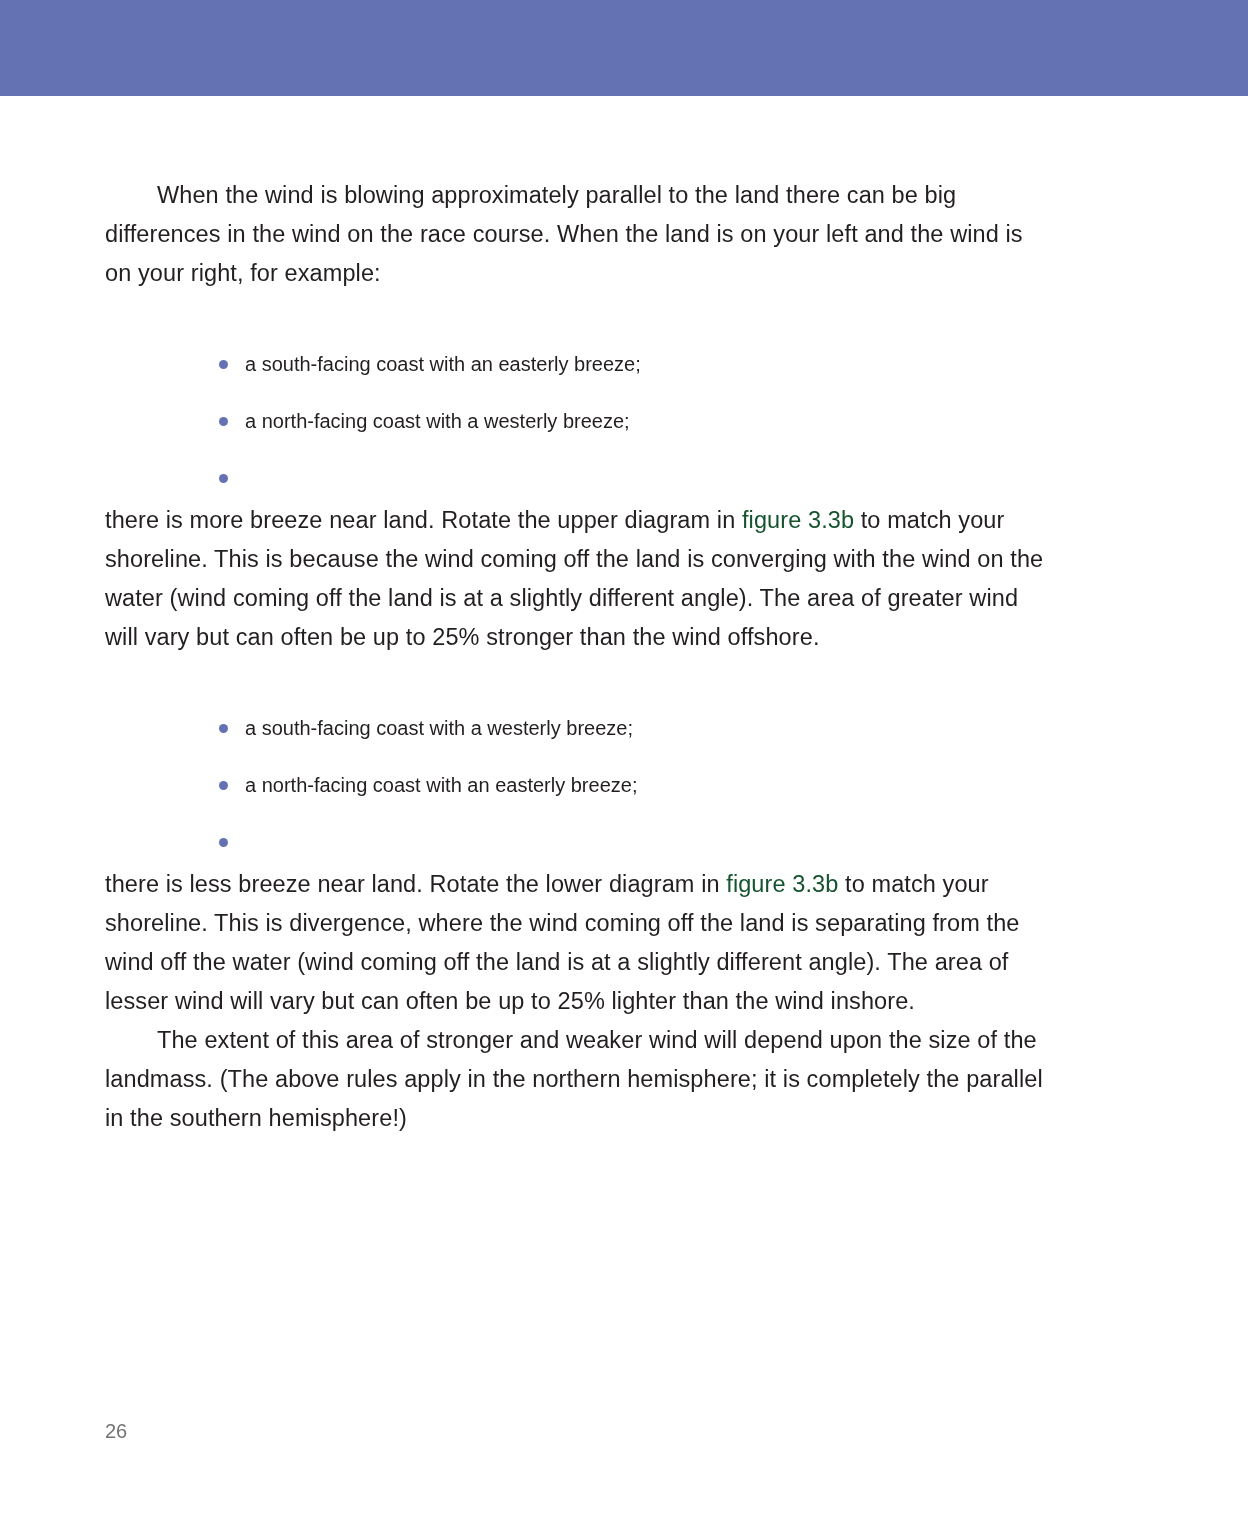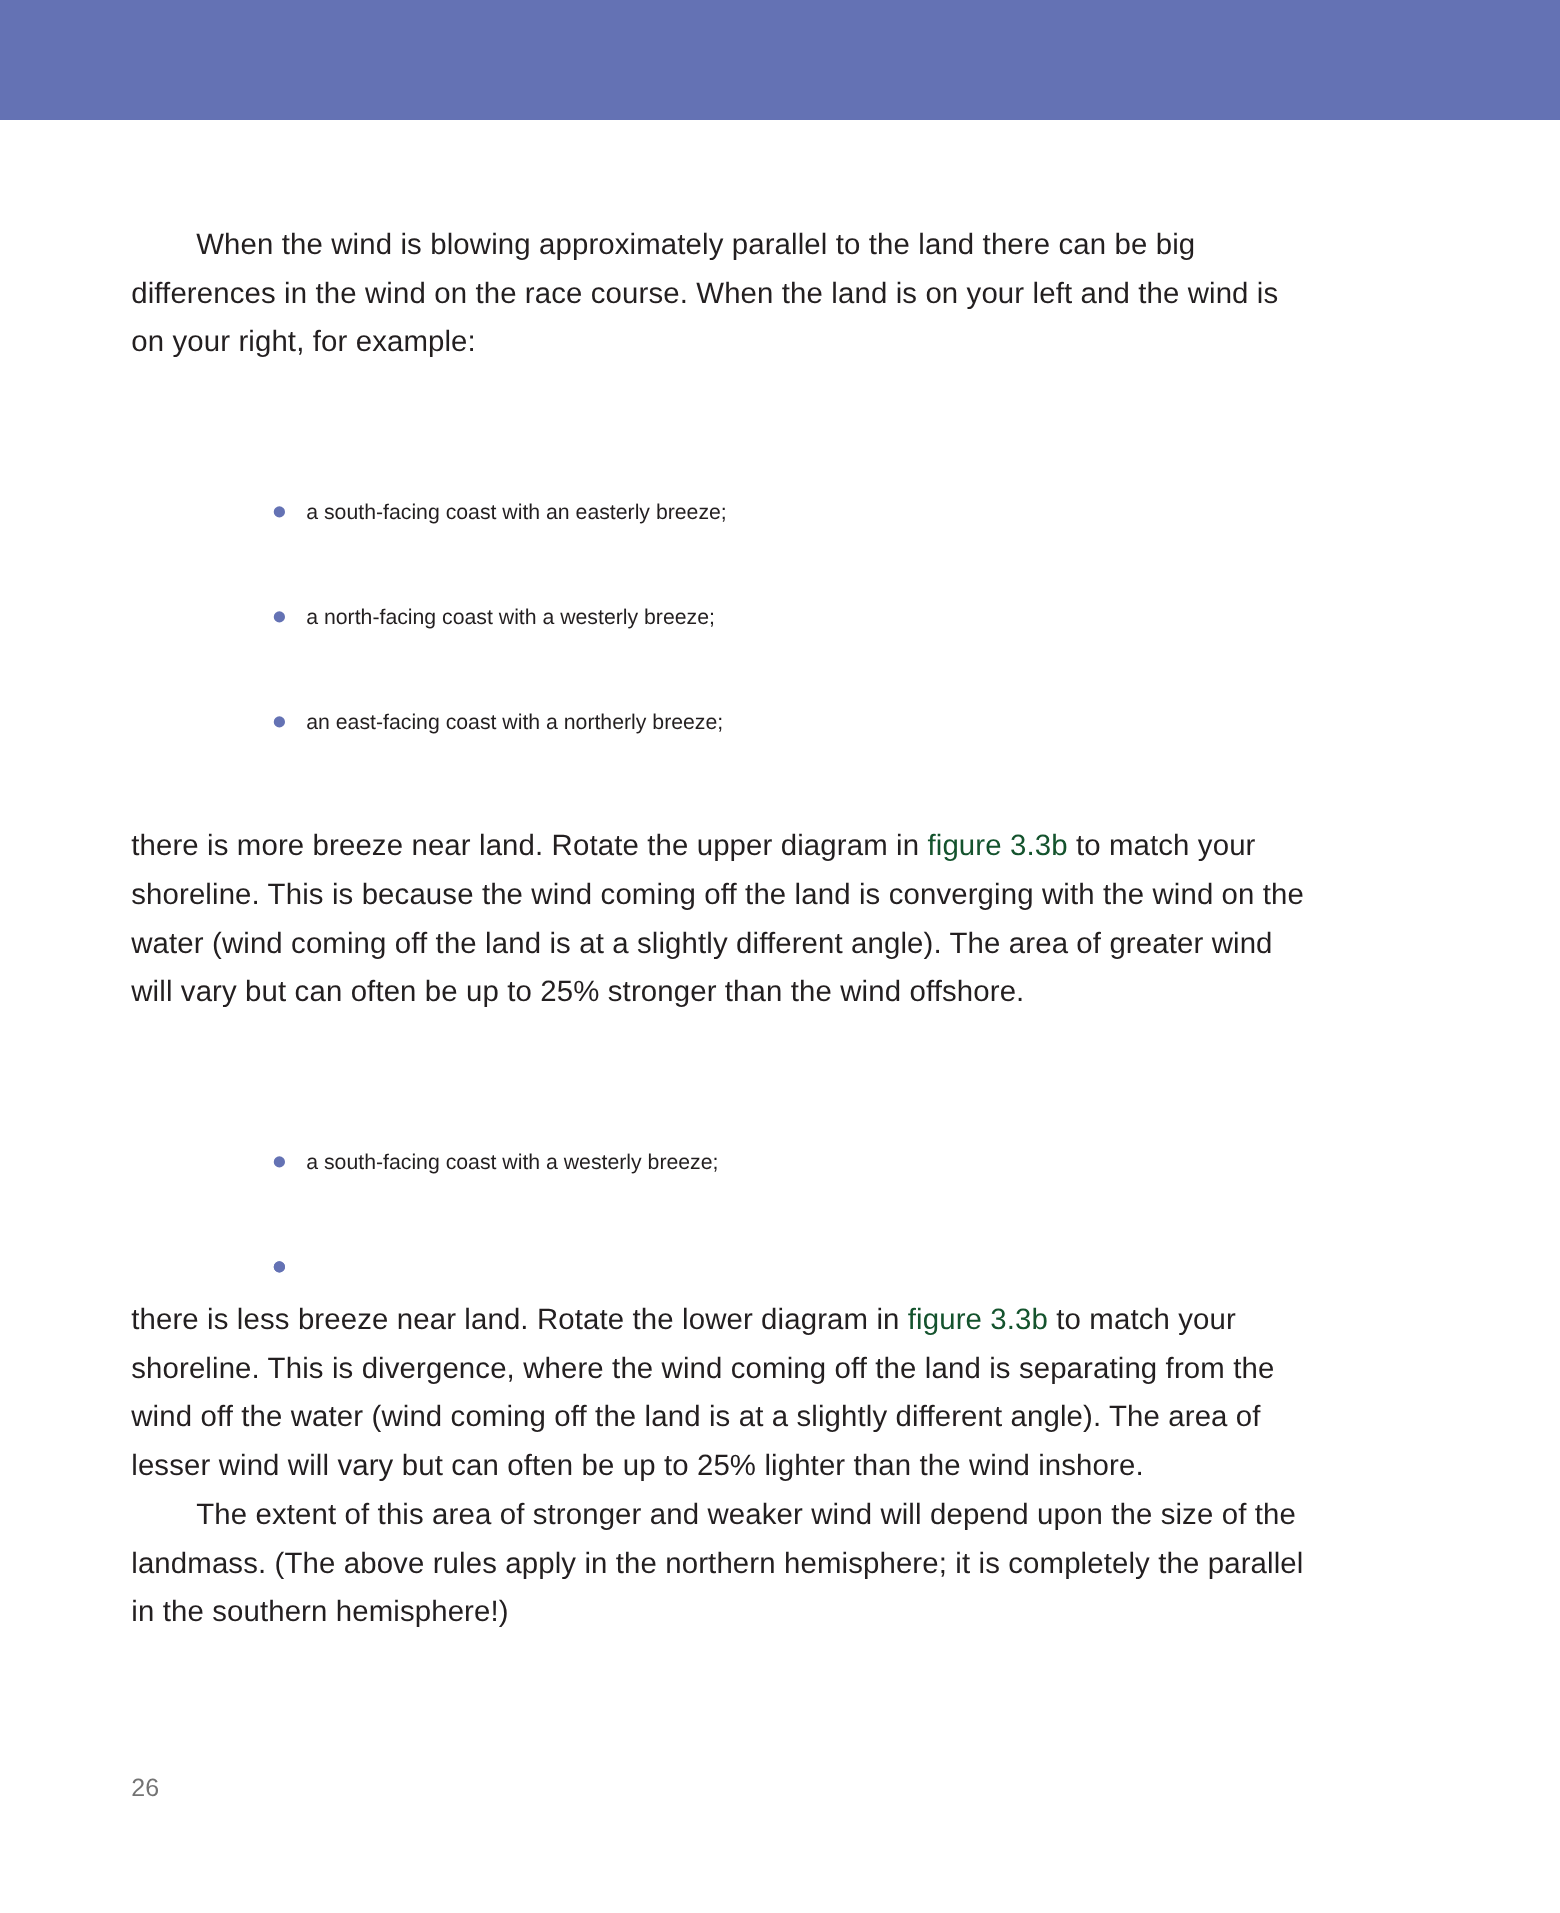--- a/index.html
+++ b/index.html
@@ -47,26 +47,25 @@
   p.indent {
     text-indent: 52px;
   }
   .bullets {
     margin: 0;
     padding: 0;
     list-style: none;
   }
   .bullets li {
     position: relative;
-    font-size: 17px;
+    font-size: 20px;
     line-height: 39px;
     color: #231f20;
     padding-left: 140px;
     margin-bottom: 18px;
-    margin-top: 45px;
   }
   .bullets li .dot {
     position: absolute;
     left: 114px;
     top: 15px;
     width: 9px;
     height: 9px;
     border-radius: 50%;
     background: #6472b4;
   }
@@ -99,38 +98,38 @@
       <li>
         <span class="dot"></span>
         <span>a south-facing coast with an easterly breeze;</span>
       </li>
       <li>
         <span class="dot"></span>
         <span>a north-facing coast with a westerly breeze;</span>
       </li>
       <li>
         <span class="dot"></span>
-        <span>an east-facing coast with a northerly breeze;</span>
       </li>
     </ul>
 
     <div class="block-gap-bot"></div>
 
     <p class="para"><span>there is more breeze near land. Rotate the upper diagram in </span><span class="figref">figure 3.3b</span><span> to match your shoreline. This is because the wind coming off the land is converging with the wind on the water (wind coming off the land is at a slightly different angle). The area of greater wind will vary but can often be up to 25% stronger than the wind offshore.</span></p>
 
 
     <div class="block-gap-top"></div>
 
     <ul class="bullets">
       <li>
         <span class="dot"></span>
         <span>a south-facing coast with a westerly breeze;</span>
       </li>
       <li>
         <span class="dot"></span>
+        <span>a north-facing coast with an easterly breeze;</span>
       </li>
       <li>
         <span class="dot"></span>
       </li>
     </ul>
 
     <div class="block-gap-bot"></div>
 
     <p class="para"><span>there is less breeze near land. Rotate the lower diagram in </span><span class="figref">figure 3.3b</span><span> to match your shoreline. This is divergence, where the wind coming off the land is separating from the wind off the water (wind coming off the land is at a slightly different angle). The area of lesser wind will vary but can often be up to 25% lighter than the wind inshore.</span></p>
 

